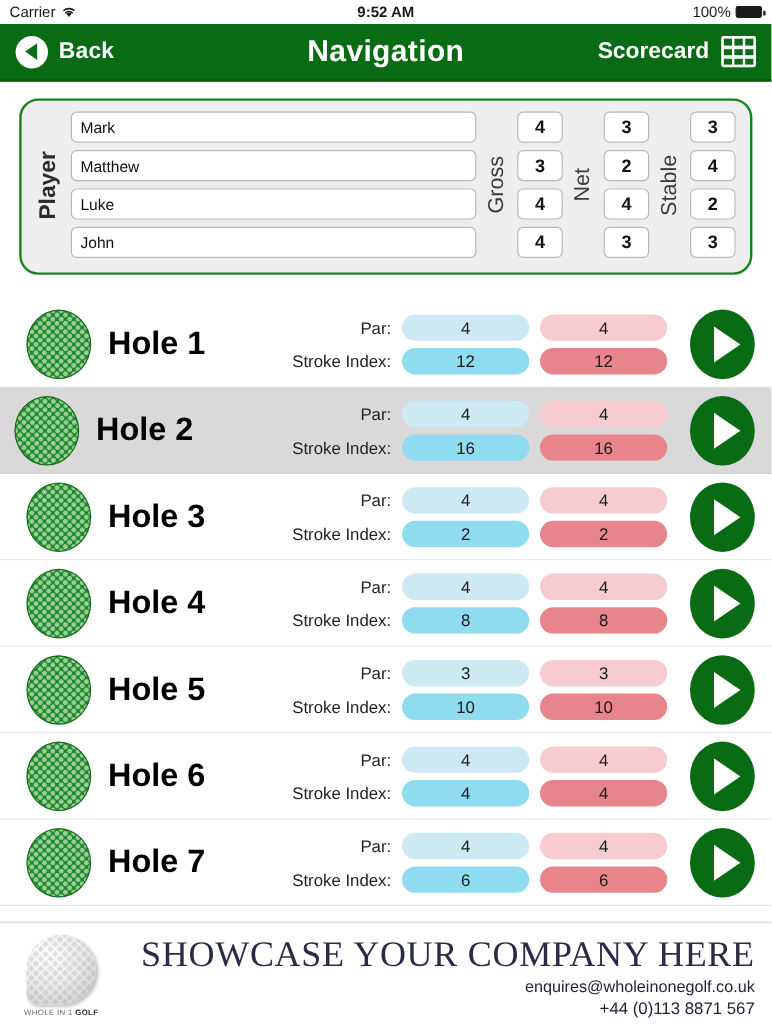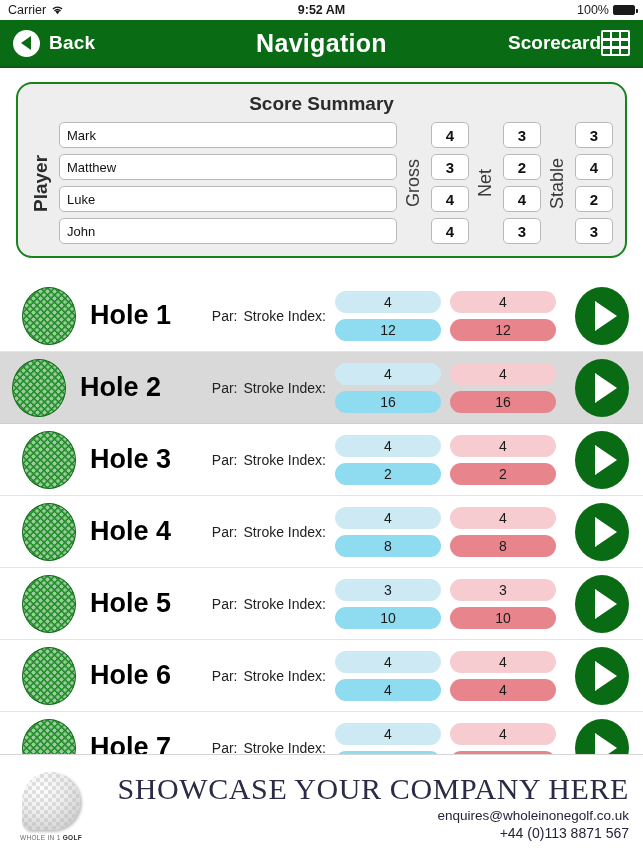--- a/index.html
+++ b/index.html
@@ -59,21 +59,21 @@
     border-bottom: 7px solid transparent;
     border-right: 10px solid #0a6b15;
     margin-right: 2px;
   }
   .nav-back-label { color: #fff; font-size: 19px; font-weight: bold; letter-spacing: .2px; }
   .nav-title {
     position: absolute; left: 0; right: 0; text-align: center;
     color: #fff; font-size: 25px; font-weight: bold;
     pointer-events: none; letter-spacing: .3px;
   }
-  .nav-right { margin-left: auto; display: flex; align-items: center; z-index: 2; cursor: pointer; }
+  .nav-right { margin-left: auto; display: flex; align-items: center; gap: 10px; z-index: 2; cursor: pointer; }
   .nav-right-label { color: #fff; font-size: 19px; font-weight: bold; }
   .grid-icon {
     width: 29px; height: 26px;
     border: 2.5px solid #ffffff; border-radius: 2px;
     display: grid; grid-template-columns: 1fr 1fr 1fr; grid-template-rows: 6px 1fr 1fr;
     gap: 2.5px; padding: 0; background: #ffffff; overflow: hidden;
   }
   .grid-icon i { background: #0a6b15; display: block; }
 
   
@@ -132,21 +132,21 @@
     background-size: 7px 7px, 7px 7px;
     background-position: 0 0, 3.5px 3.5px;
     border: 1px solid #146b1a;
   }
   .hole-name {
     font-size: 27px; font-weight: bold; color: #000;
     margin-left: 14px; white-space: nowrap;
   }
   .hole-stats { margin-left: auto; display: flex; align-items: center; }
   .stat-labels {
-    display: flex; flex-direction: row; gap: 6px;
+    display: flex; flex-direction: column; gap: 6px;
     text-align: right; margin-right: 9px;
   }
   .stat-labels span { font-size: 14px; color: #222; line-height: 22px; }
   .pill-col { display: flex; flex-direction: column; gap: 6px; margin-right: 9px; }
   .pill {
     width: 106px; height: 22px; border-radius: 11px;
     display: flex; align-items: center; justify-content: center;
     font-size: 14px; color: #1a1a1a;
   }
   .pill.b-light { background: #cdeaf4; }
@@ -163,21 +163,21 @@
     width: 0; height: 0;
     border-top: 15px solid transparent;
     border-bottom: 15px solid transparent;
     border-left: 22px solid #ffffff;
     margin-left: 7px;
   }
 
   
   .footer {
     position: absolute; left: 0; bottom: 0;
-    width: 643px; height: 104px;
+    width: 643px; height: 90px;
     background: #ffffff;
     border-top: 1px solid #d5d5d5;
     display: flex; align-items: center;
     padding: 0 8px 0 12px;
     cursor: pointer;
   }
   .logo { width: 78px; flex: none; text-align: center; }
   .logo-ball {
     width: 58px; height: 58px; margin: 0 auto;
     border-radius: 50% 50% 50% 8px;
@@ -241,21 +241,20 @@
         <i></i>
         <i></i>
         <i></i>
         <i></i>
     </span>
   </div>
 </div>
 
 <div class="summary-wrap">
   <div class="summary">
-    <div class="summary-title">Score Summary</div>
     <div class="summary-body">
 
       <div class="rot-label">Player</div>
 
       <div class="players-col">
         <div class="player-input">Mark</div>
         <div class="player-input">Matthew</div>
         <div class="player-input">Luke</div>
         <div class="player-input">John</div>
       </div>

